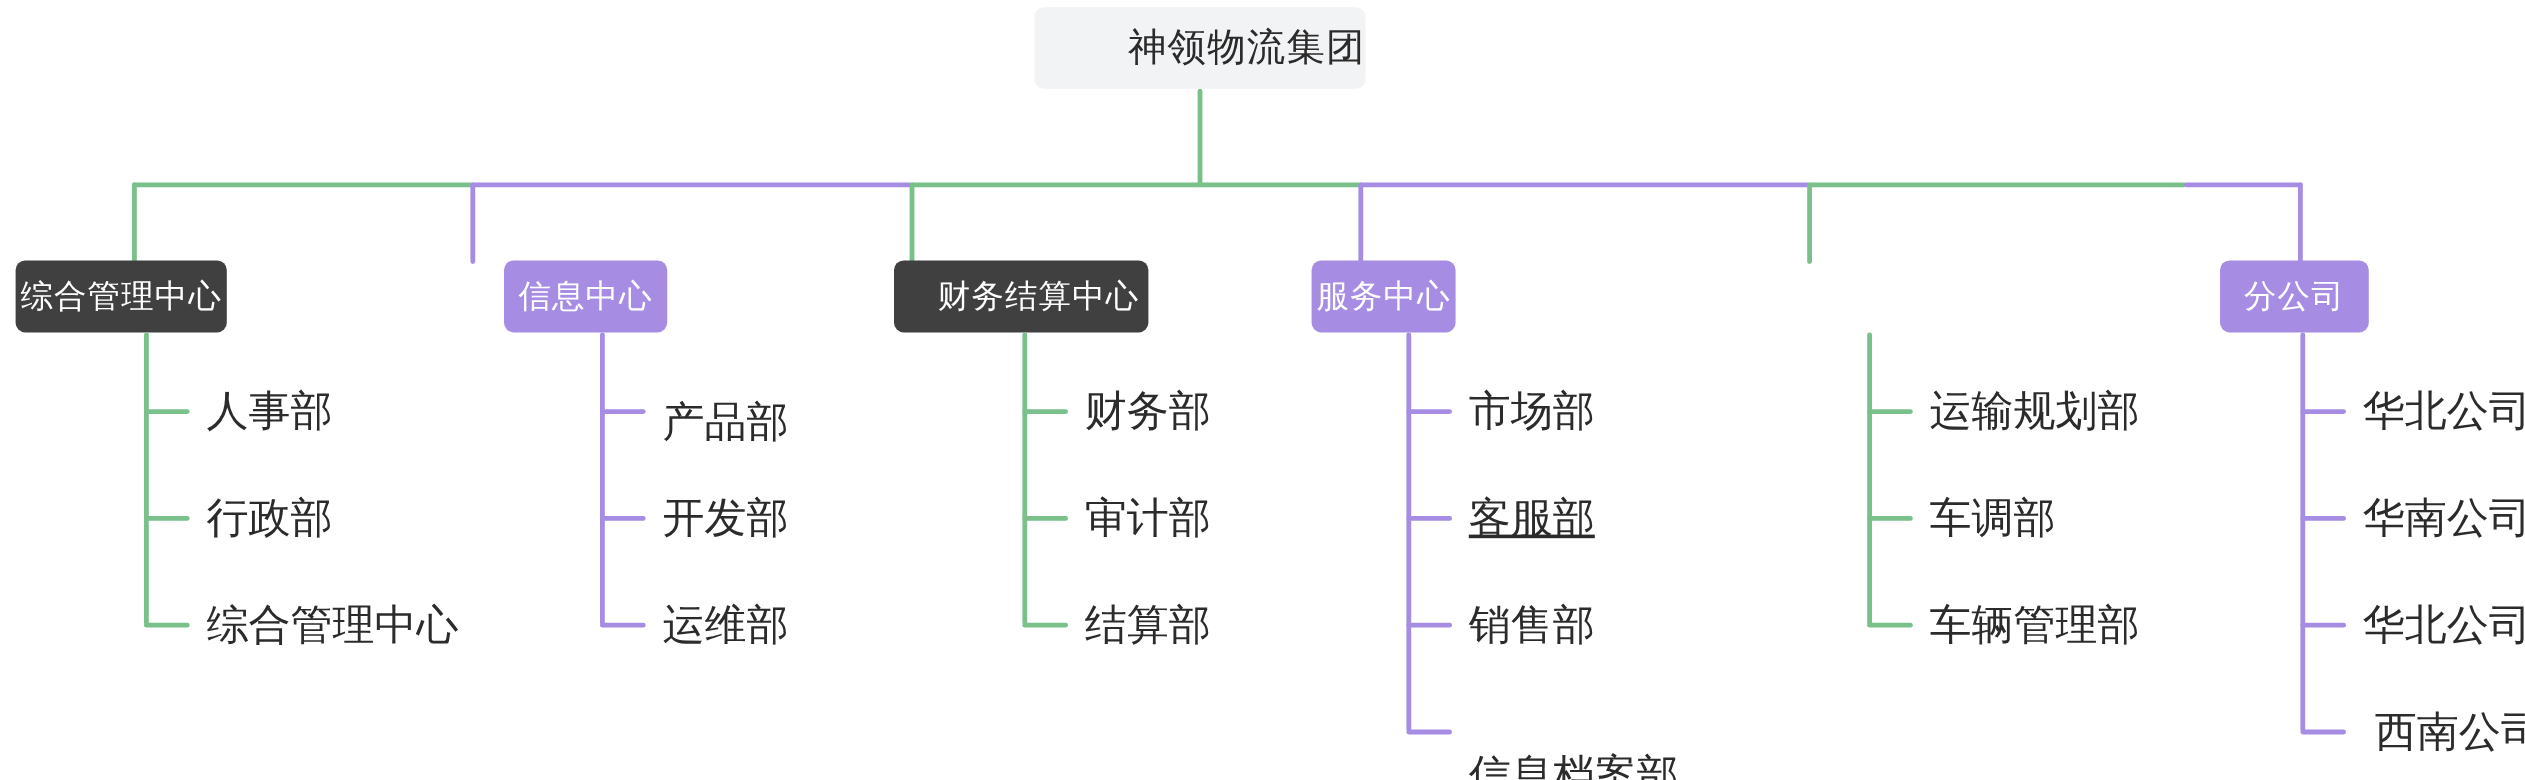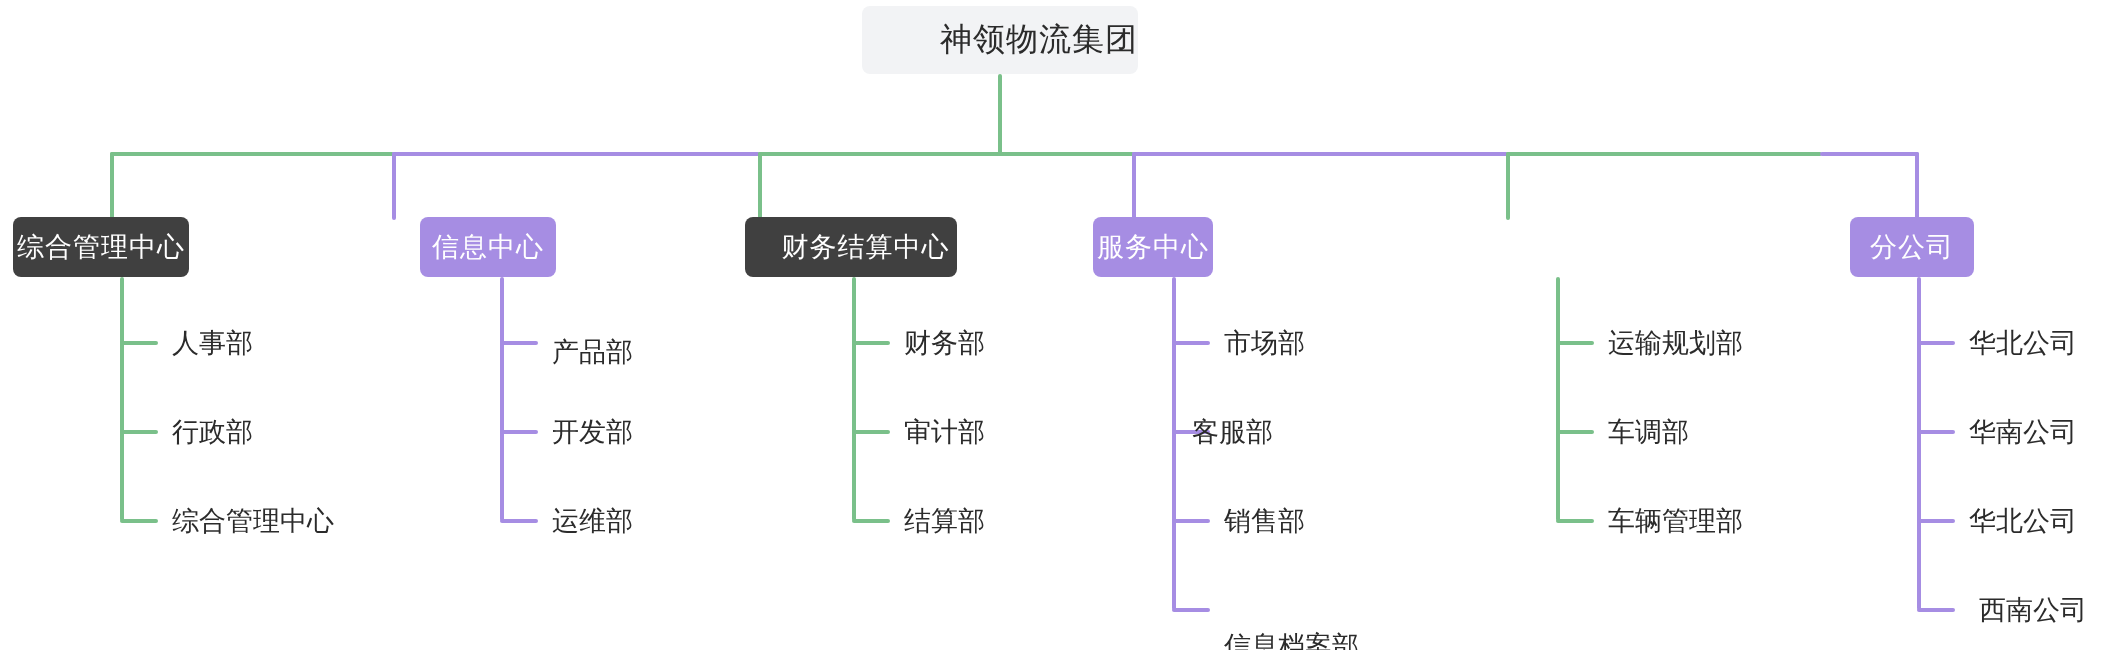--- a/index.html
+++ b/index.html
@@ -35,21 +35,21 @@
   
   .seg{position:absolute;}
   .seg.h{height:4px;border-radius:2px;}
   .seg.v{width:4px;border-radius:2px;}
   .c-green{background:#7ac08a;}
   .c-purple{background:#a68de3;}
 
   
   .leaf-label{
     position:absolute;
-    font-size:27px;color:#2b2b2b;
+    font-size:35px;color:#2b2b2b;
     white-space:nowrap;line-height:1;
     transform:translateY(-50%);
   }
 </style>
 </head>
 <body>
 
 <div id="chart">
 
   <div class="root-node">
@@ -111,21 +111,21 @@
   <div class="leaf-label" style="left:904px;top:343px;">财务部</div>
   <div class="leaf-label" style="left:904px;top:432px;">审计部</div>
   <div class="leaf-label" style="left:904px;top:521px;">结算部</div>
 
   <div class="seg v c-purple" style="left:1172px;top:277px;height:333px;"></div>
   <div class="seg h c-purple" style="left:1172px;top:341px;width:38px;"></div>
   <div class="seg h c-purple" style="left:1172px;top:430px;width:38px;"></div>
   <div class="seg h c-purple" style="left:1172px;top:519px;width:38px;"></div>
   <div class="seg h c-purple" style="left:1172px;top:608px;width:38px;"></div>
   <div class="leaf-label" style="left:1224px;top:343px;">市场部</div>
-  <div class="leaf-label" style="left:1192px;top:432px;">客服部</div>
+  <div class="leaf-label" style="left:1224px;top:432px;text-decoration:underline;">客服部</div>
   <div class="leaf-label" style="left:1224px;top:521px;">销售部</div>
   <div class="leaf-label" style="left:1224px;top:646px;">信息档案部</div>
 
   <div class="seg v c-green" style="left:1556px;top:277px;height:244px;"></div>
   <div class="seg h c-green" style="left:1556px;top:341px;width:38px;"></div>
   <div class="seg h c-green" style="left:1556px;top:430px;width:38px;"></div>
   <div class="seg h c-green" style="left:1556px;top:519px;width:38px;"></div>
   <div class="leaf-label" style="left:1608px;top:343px;">运输规划部</div>
   <div class="leaf-label" style="left:1608px;top:432px;">车调部</div>
   <div class="leaf-label" style="left:1608px;top:521px;">车辆管理部</div>

